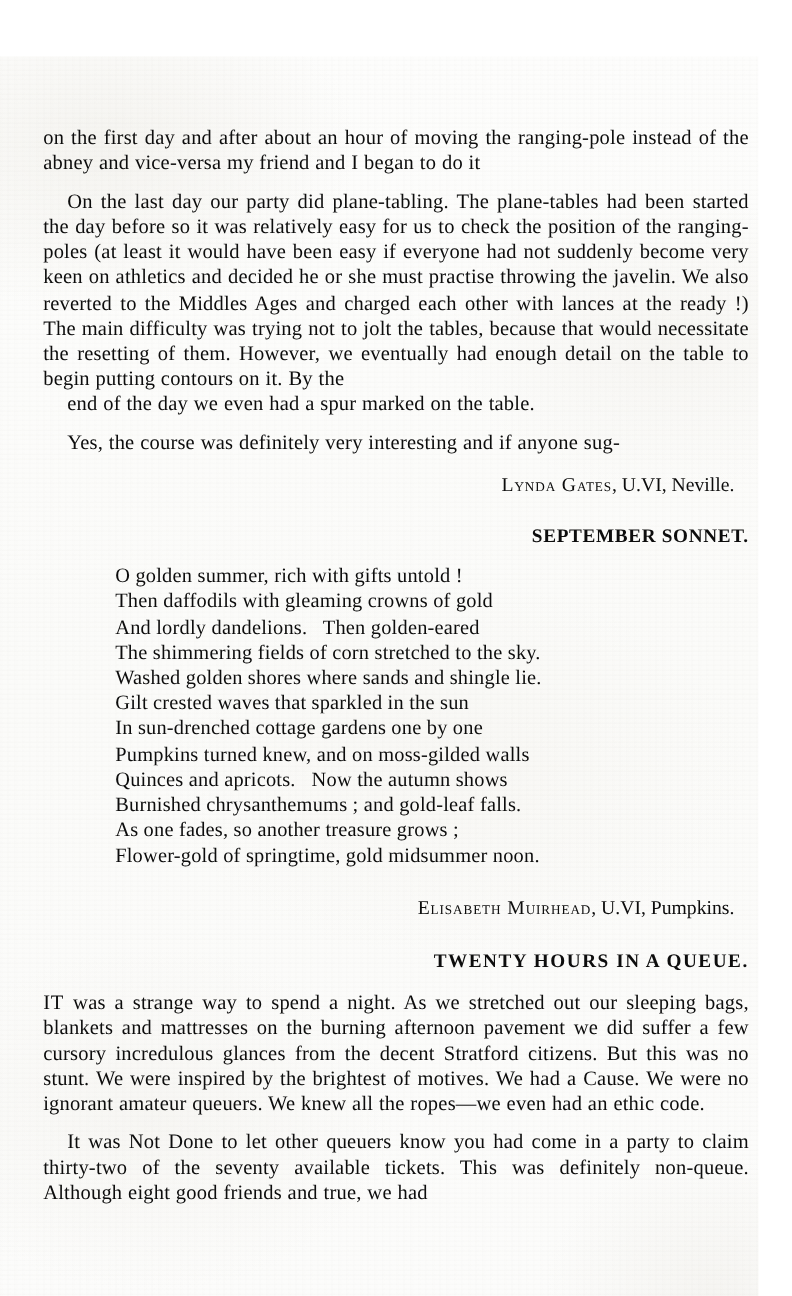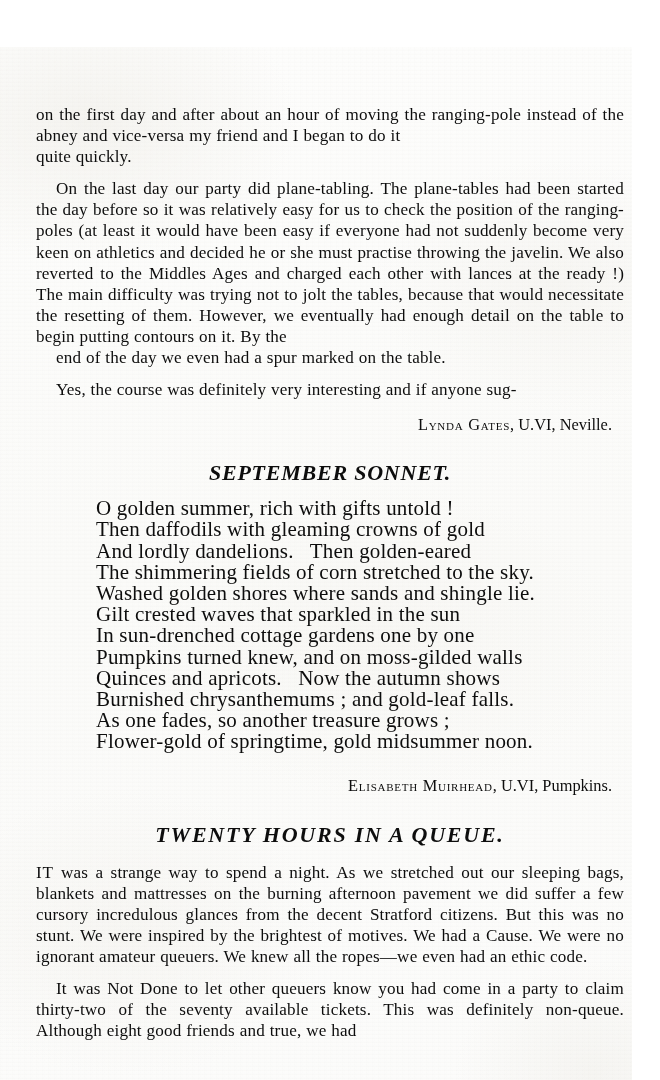--- a/index.html
+++ b/index.html
@@ -67,32 +67,31 @@
     margin: 0;
     padding-right: 12px;
   }
   .byline .name {
     font-variant: small-caps;
     letter-spacing: 0.045em;
   }
 
   .heading {
     font-weight: bold;
-    text-align: center;
-    font-size: 22px;
+    text-align: right;
+    font-size: 16px;
     letter-spacing: 0.035em;
     margin: 0;
-    font-style: italic;
   }
   .heading.wide { letter-spacing: 0.08em; }
 
   .poem {
     margin: 0;
     padding-left: 60px;
-    font-size: 21px;
+    font-size: 17px;
     line-height: 21.2px;
     text-align: left;
     letter-spacing: 0.01em;
   }
   .poem .line { display: block; white-space: pre; }
 
   #page-number {
     position: absolute;
     left: 36px;
     top: 1040px;
@@ -112,21 +111,21 @@
 </head>
 <body>
 
 <div id="page">
   <div id="grain"></div>
 
   <div id="content">
 
     <div style="height:57px"></div>
 
-    <p class="para"><span>on the first day and after about an hour of moving the ranging-pole instead of the abney and vice-versa my friend and I began to do it</span><span class="lastline">quite quickly.</span></p>
+    <p class="para"><span>on the first day and after about an hour of moving the ranging-pole instead of the abney and vice-versa my friend and I began to do it</span></p>
 
     <p class="para indent gap-before"><span>On the last day our party did plane-tabling.   The plane-tables had been started the day before so it was relatively easy for us to check the position of the ranging-poles (at least it would have been easy if everyone had not suddenly become very keen on athletics and decided he or she must practise throwing the javelin.   We also reverted to the Middles Ages and charged each other with lances at the ready !) The main difficulty was trying not to jolt the tables, because that would necessitate the resetting of them.   However, we eventually had enough detail on the table to begin putting contours on it.   By the</span><span class="lastline">end of the day we even had a spur marked on the table.</span></p>
 
     <p class="para indent gap-before"><span>Yes, the course was definitely very interesting and if anyone sug-</span></p>
 
     <div style="height:14px"></div>
 
     <p class="byline"><span class="name">Lynda Gates</span><span>, U.VI, Neville.</span></p>
 
     <div style="height:25px"></div>

